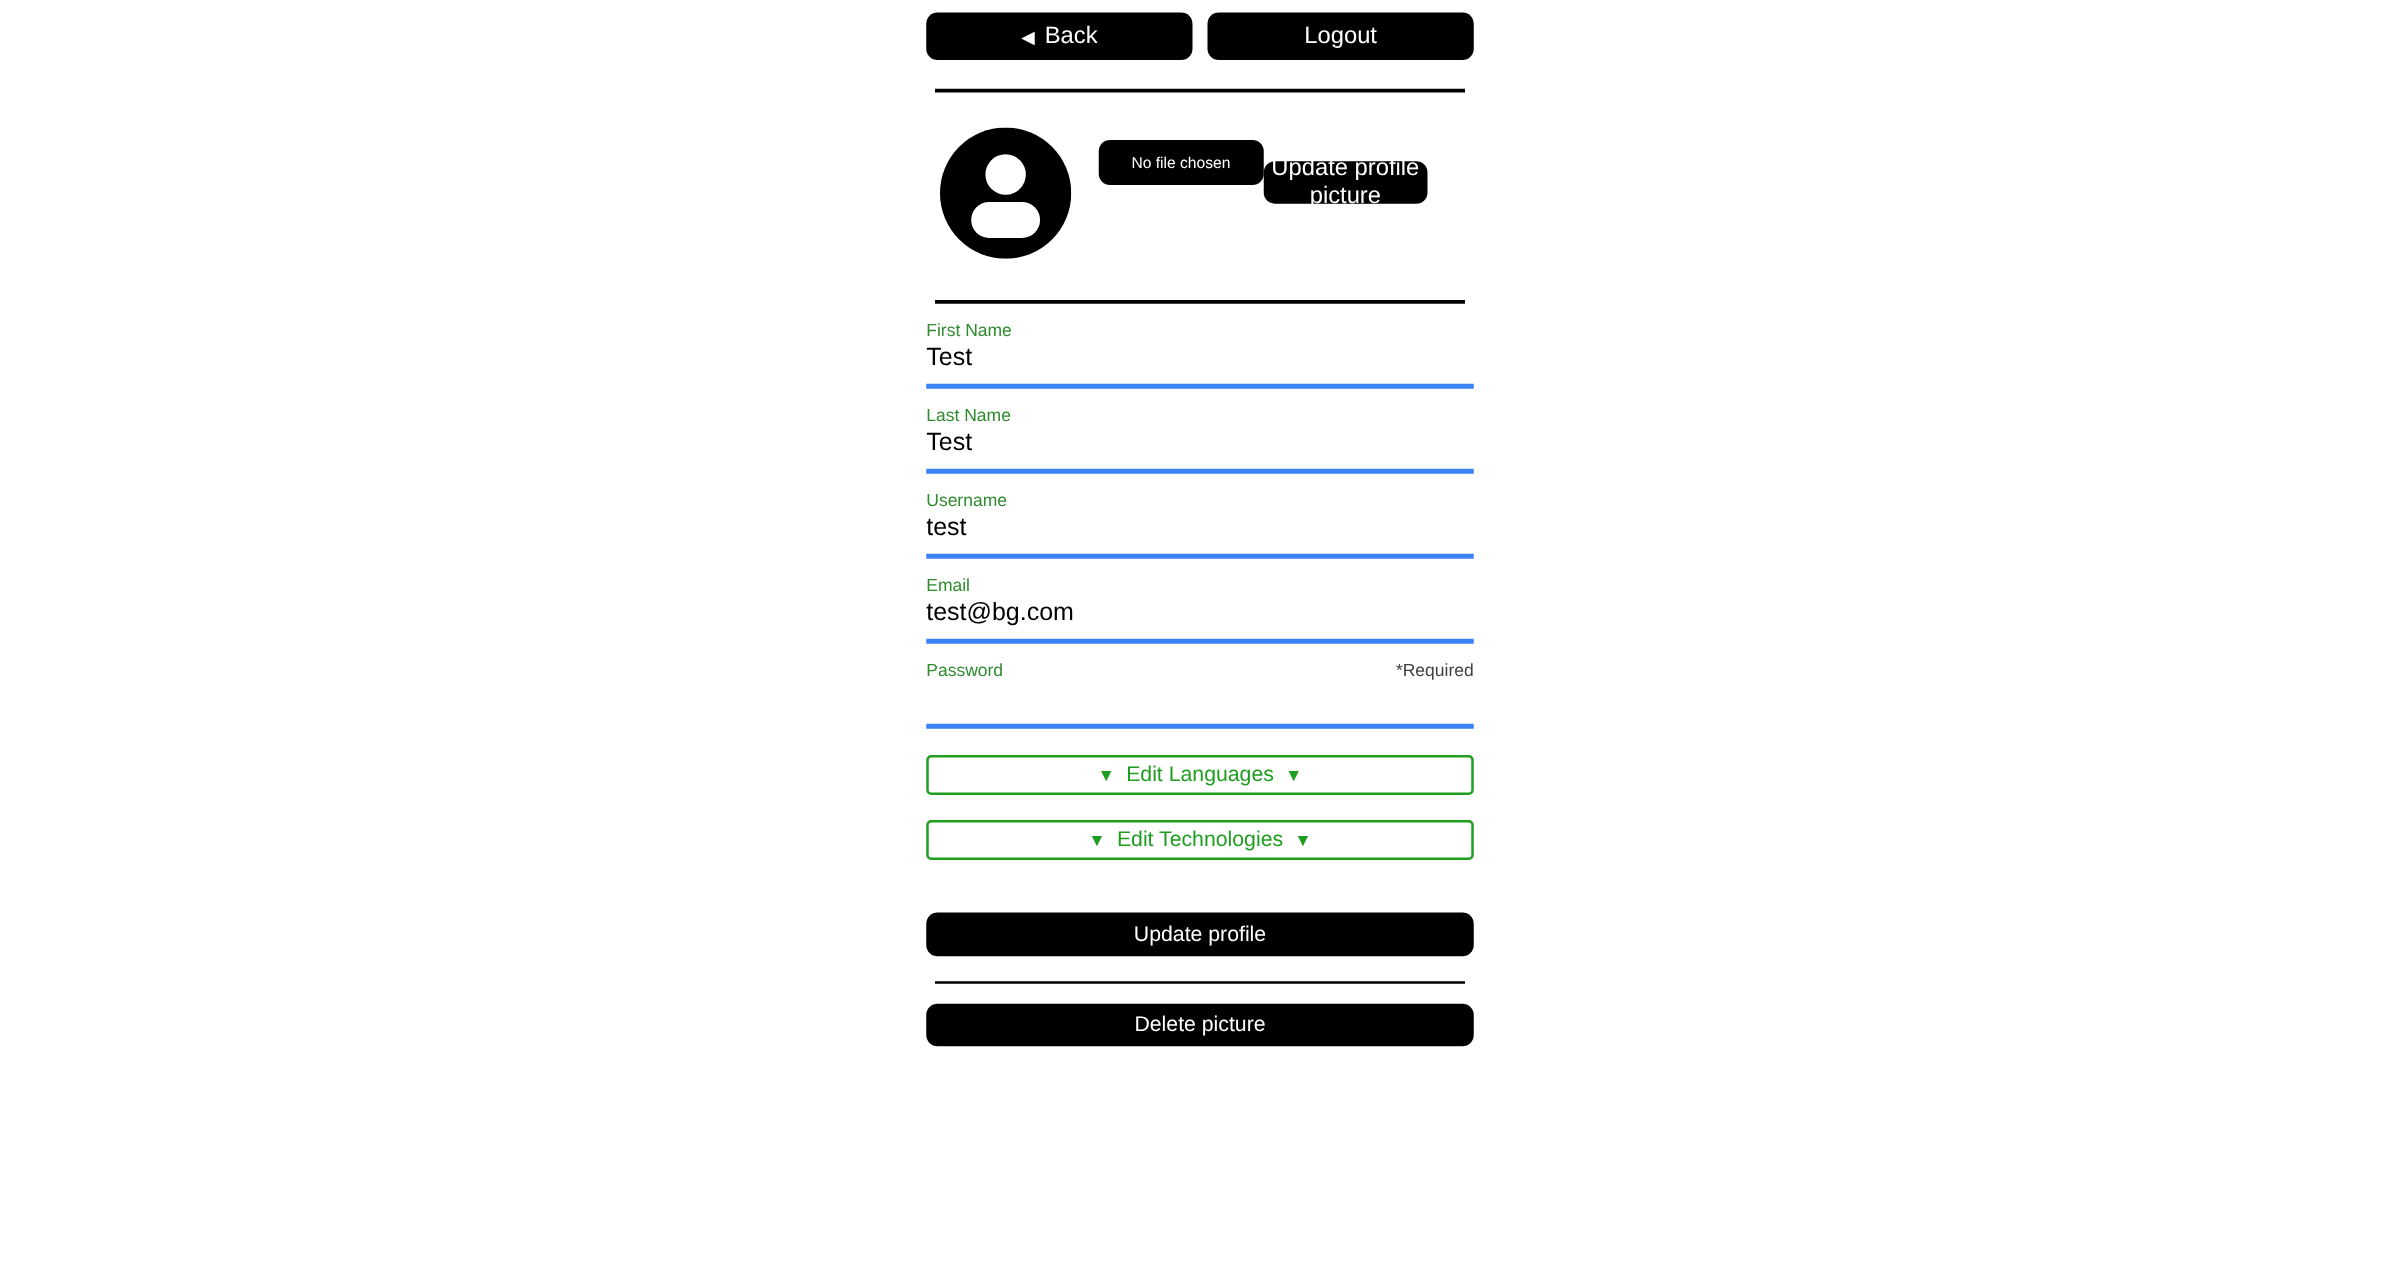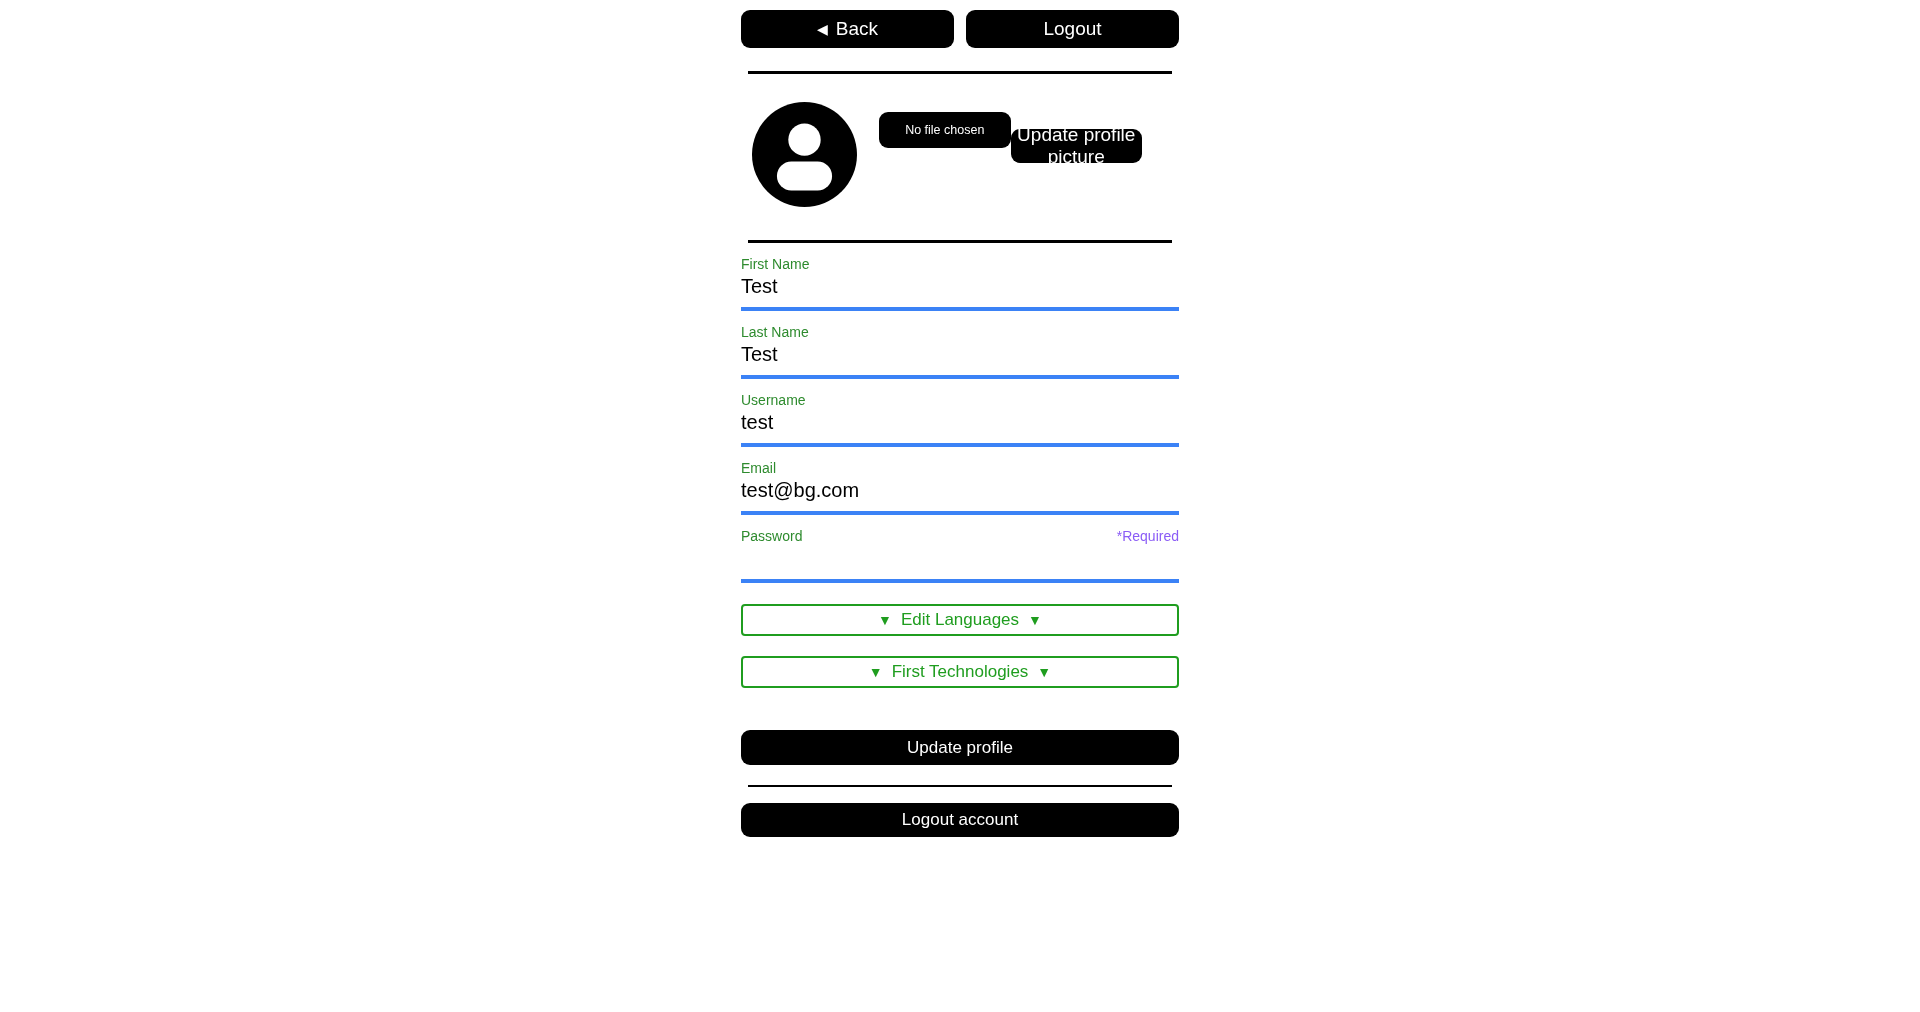--- a/index.html
+++ b/index.html
@@ -43,21 +43,21 @@
     width: 263px;
   }
   .file-btn { height: 36px; font-size: 12.5px; border-radius: 9px; width: 100%; }
   .upload-btn { height: 34px; font-size: 19px; border-radius: 9px; width: 100%; margin-top: 17px; }
 
   
   .form { margin-top: 0; }
   .field { margin-top: 13px; }
   .field-labelrow { display: flex; justify-content: space-between; align-items: flex-end; }
   .field-label { color: #2e8b2e; font-size: 14px; line-height: 16px; }
-  .required-note { color: #8b5cf6; font-size: 14px; line-height: 16px; }
+  .required-note { color: #404040; font-size: 14px; line-height: 16px; }
   .field-input {
     display: block; width: 100%;
     border: none; outline: none; background: transparent;
     border-bottom: 4px solid #3b82f6;
     font-family: "Liberation Sans", sans-serif;
     font-size: 20px; color: #000;
     padding: 3px 0 9px 0; margin: 0;
   }
 
   
@@ -153,28 +153,28 @@
     </div>
 
     <button class="btn-outline-green edit-langs">
       <span class="tri">▼</span>
       <span>Edit Languages</span>
       <span class="tri">▼</span>
     </button>
 
     <button class="btn-outline-green edit-techs">
       <span class="tri">▼</span>
-      <span>First Technologies</span>
+      <span>Edit Technologies</span>
       <span class="tri">▼</span>
     </button>
 
     <button class="btn-black update-profile-btn">
       <span>Update profile</span>
     </button>
   </div>
 
   <hr class="divider-thin">
 
   <button class="btn-black delete-account-btn">
-    <span>Logout account</span>
+    <span>Delete picture</span>
   </button>
 
 </div>
 
 </body></html>

